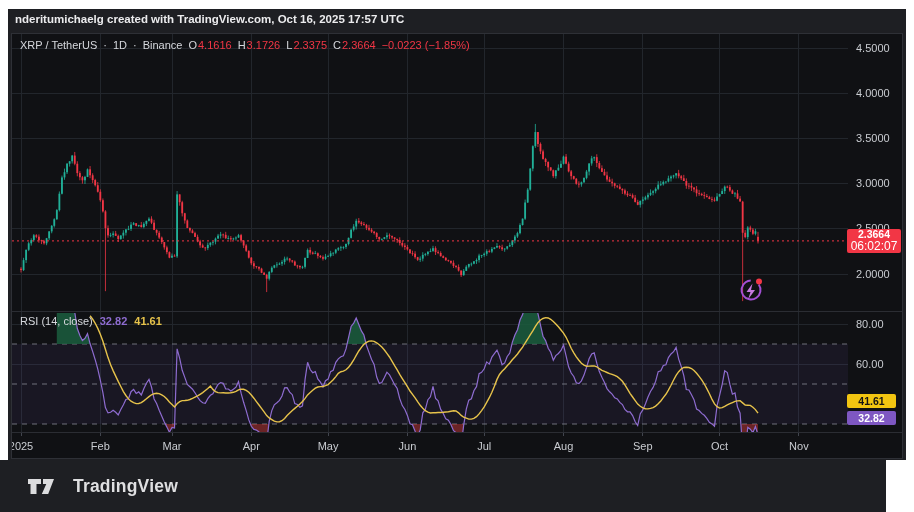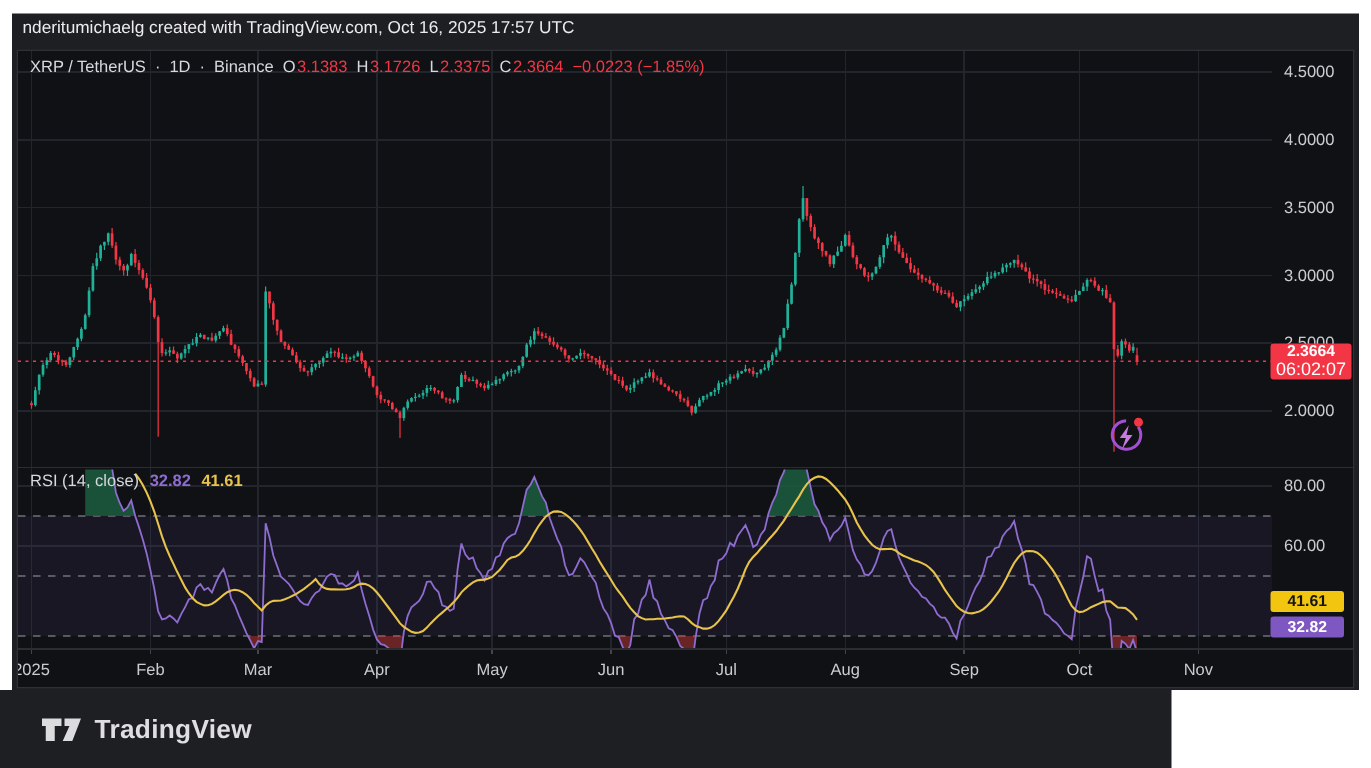--- a/index.html
+++ b/index.html
@@ -1,37 +1,37 @@
 <!DOCTYPE html>
 <html style="--red: #f23645; --rsi-purple: #8e6cd0; --rsi-yellow: #e7c34b; --badge-yellow: #f2c511; --rsi-badge-purple: #7e57c2;"><head>
 <meta charset="utf-8">
 <style>
   *{box-sizing:border-box;margin:0;padding:0}
   html,body{background:#fff}
   body{font-family:"Liberation Sans",sans-serif}
   .stage{position:relative;width:914px;height:512px;background:#fff;overflow:hidden}
   .panel{position:absolute;left:8px;top:9px;width:898px;height:451px;background:#1e1f23}
-  .attribution{position:absolute;left:7px;top:4px;font-size:11.5px;font-weight:normal;color:#ececee;white-space:nowrap}
+  .attribution{position:absolute;left:7px;top:4px;font-size:11.5px;font-weight:bold;color:#ececee;white-space:nowrap}
   .card{position:absolute;left:3px;top:24px;width:892px;height:426px;background:#101114;border:1px solid #2e3036;overflow:hidden}
   .card svg{position:absolute;left:0;top:0}
   .legend{position:absolute;left:8px;top:5px;display:flex;gap:6px;align-items:flex-start;font-size:11px;color:#d6d8dd;white-space:nowrap}
   .legend .pair{display:inline-flex;gap:1px}
   .red{color:var(--red,#f23645)}
   .rsi-legend{position:absolute;left:8px;top:281px;display:flex;gap:7px;align-items:flex-end;font-size:11px;color:#d6d8dd;white-space:nowrap}
   .rsi-val{color:var(--rsi-purple,#9575cd);font-weight:bold}
   .rsi-ma-val{color:var(--rsi-yellow,#e7c34b);font-weight:bold}
   .price-badge{position:absolute;left:835px;width:54px;height:24px;background:var(--red,#f23645);color:#fff;
     display:flex;flex-direction:column;align-items:center;justify-content:center;border-radius:2px;line-height:1.05}
   .price-badge .pv{font-size:10.5px;font-weight:bold}
   .price-badge .cd{font-size:12px}
   .badge{position:absolute;left:835px;width:49px;height:14px;display:flex;align-items:center;justify-content:center;
     font-size:10.5px;font-weight:bold;border-radius:2px}
   .badge-ma{background:var(--badge-yellow,#f2c511);color:#141414}
   .badge-rsi{background:var(--rsi-badge-purple,#7e57c2);color:#fff}
-  .footer{position:absolute;left:0;top:460px;width:781px;height:52px;background:#1e1f23;display:flex;align-items:center;padding-left:27px;gap:9px}
+  .footer{position:absolute;left:0;top:460px;width:886px;height:52px;background:#1e1f23;display:flex;align-items:center;padding-left:27px;gap:19px}
   .brand{font-size:17.5px;font-weight:bold;color:#dfdfe1;letter-spacing:.2px}
 </style>
 </head>
 <body>
 
 <div class="stage">
 
   <div class="panel">
     <div class="attribution">nderitumichaelg created with TradingView.com, Oct 16, 2025 17:57 UTC</div>
 
@@ -711,21 +711,21 @@
         </svg>
 
       <div class="legend">
         <span>XRP / TetherUS</span>
         <span>·</span>
         <span>1D</span>
         <span>·</span>
         <span>Binance</span>
         <span class="pair">
             <span>O</span>
-            <span class="red">3.1383</span>
+            <span class="red">4.1616</span>
           </span>
         <span class="pair">
             <span>H</span>
             <span class="red">3.1726</span>
           </span>
         <span class="pair">
             <span>L</span>
             <span class="red">2.3375</span>
           </span>
         <span class="pair">

